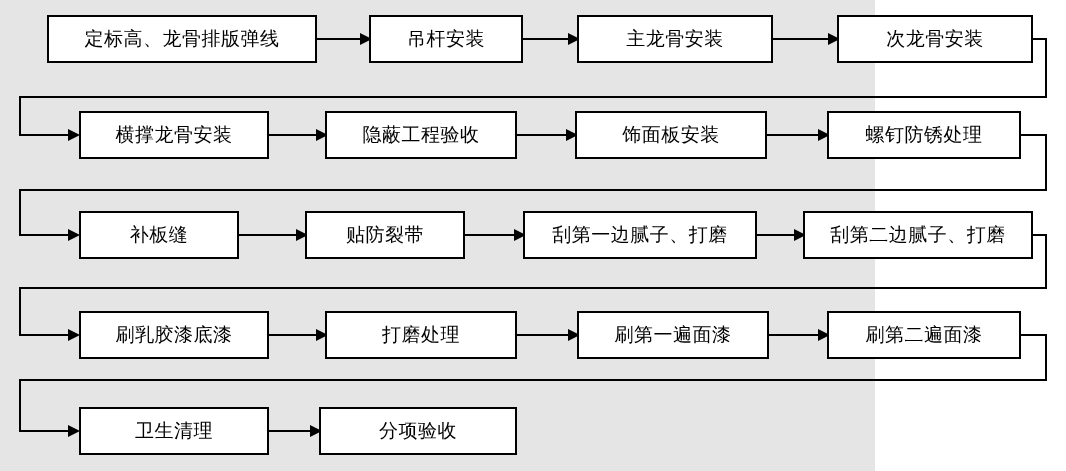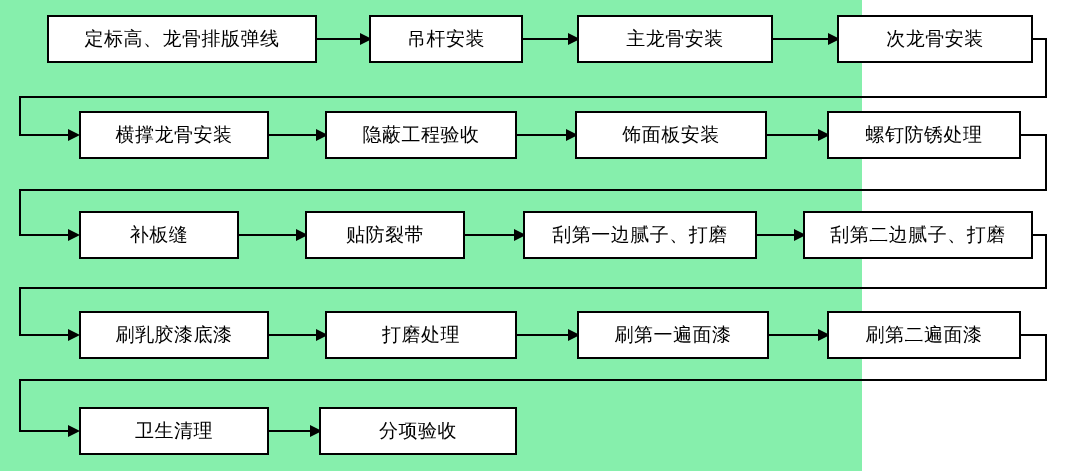--- a/index.html
+++ b/index.html
@@ -10,21 +10,22 @@
   body {
     width: 1066px;
     height: 471px;
     font-family: "Liberation Sans", "DejaVu Sans", sans-serif;
     overflow: hidden;
   }
   #flow-root {
     position: relative;
     width: 862px;
     height: 471px;
-    background: #86efac;
+    background: #e5e5e5;
+    padding-left: 13px;
   }
   #flow-svg {
     position: absolute;
     left: 0;
     top: 0;
     width: 1066px;
     height: 471px;
   }
   .node-box {
     fill: #ffffff;

